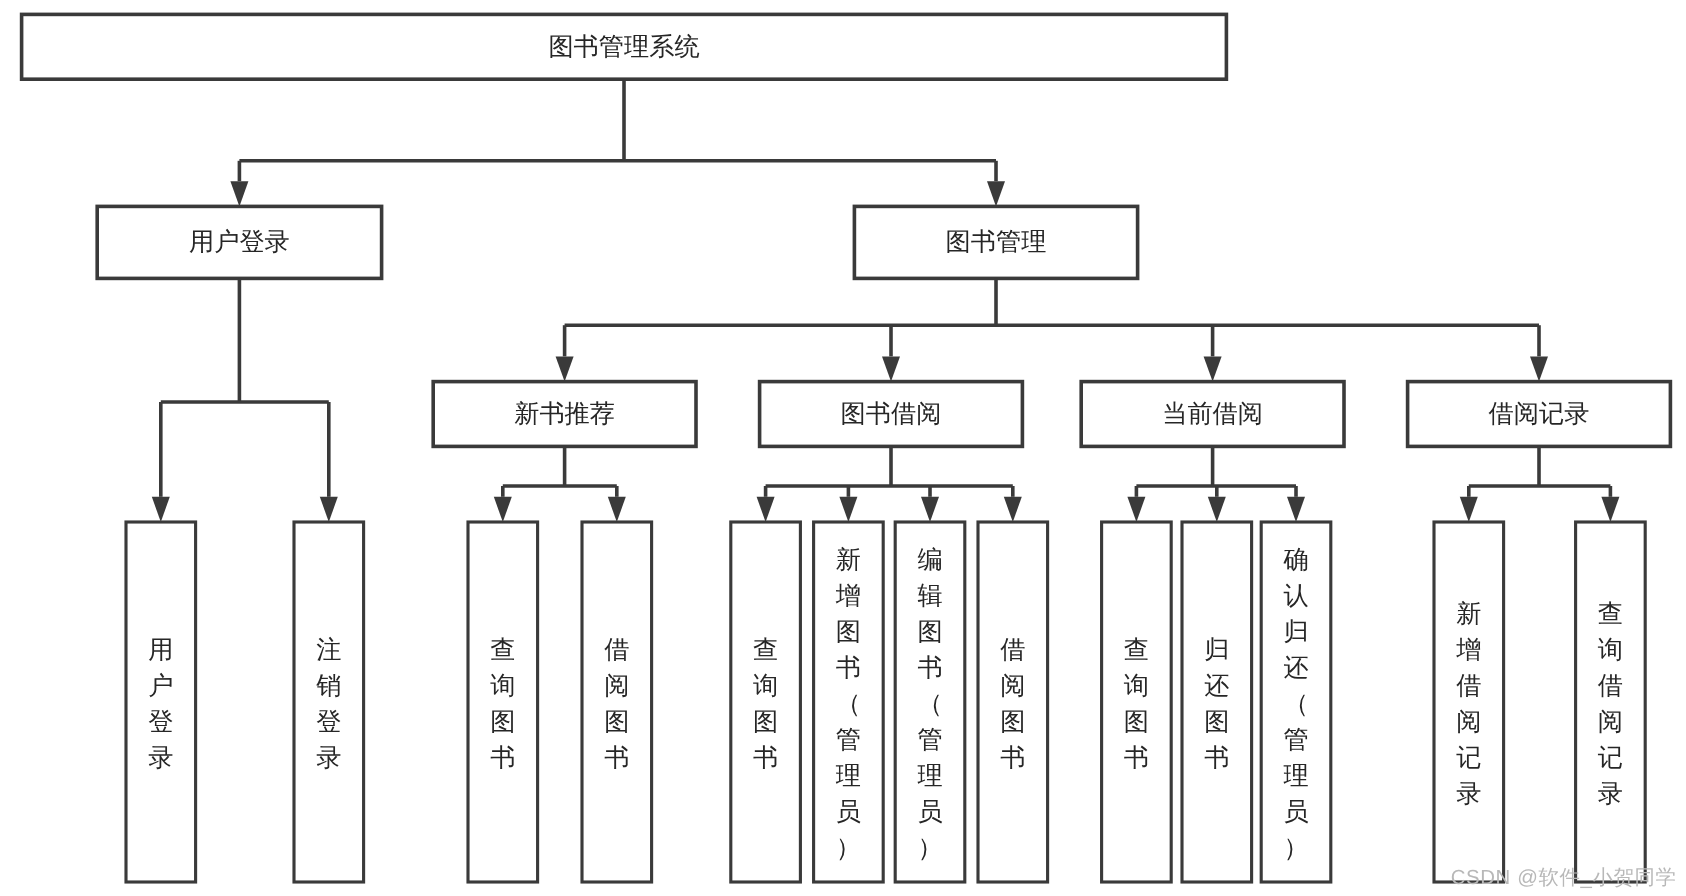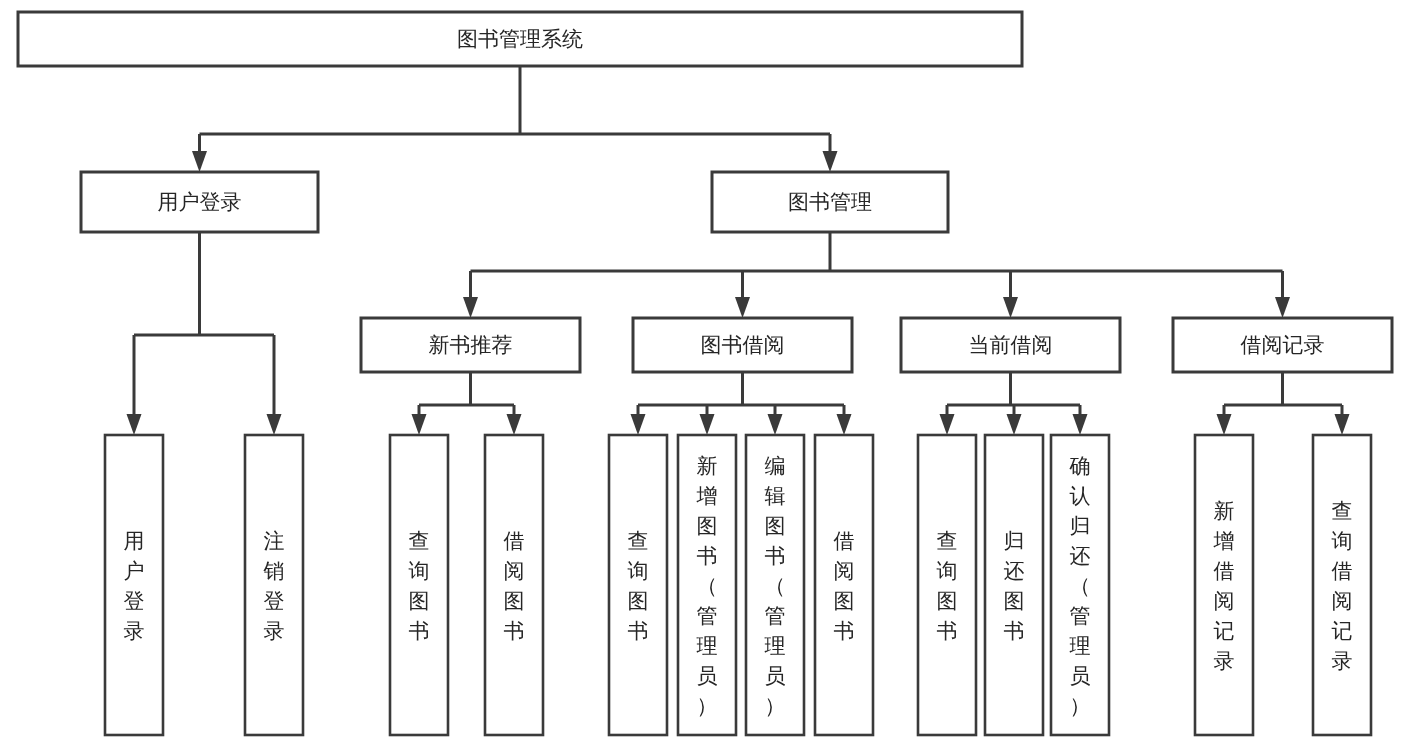--- a/index.html
+++ b/index.html
@@ -247,13 +247,14 @@
       <rect x="1313" y="435" width="58" height="300" class="node-box-thin"></rect>
       <g>
         <text x="1342" y="518.4" class="leaf-label">查</text>
         <text x="1342" y="548.4" class="leaf-label">询</text>
         <text x="1342" y="578.4" class="leaf-label">借</text>
         <text x="1342" y="608.4" class="leaf-label">阅</text>
         <text x="1342" y="638.4" class="leaf-label">记</text>
         <text x="1342" y="668.4" class="leaf-label">录</text>
       </g>
     </svg>
+  <div class="watermark">CSDN @软件_小贺同学</div>
 </div>
 
 </body></html>

